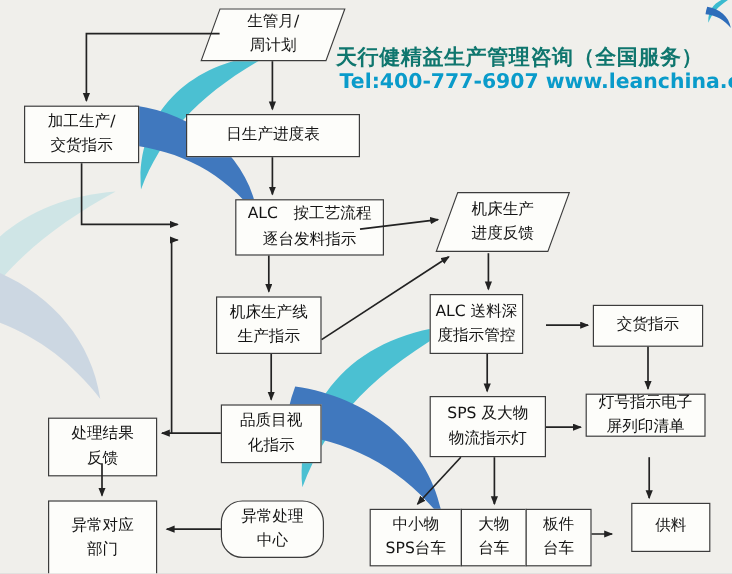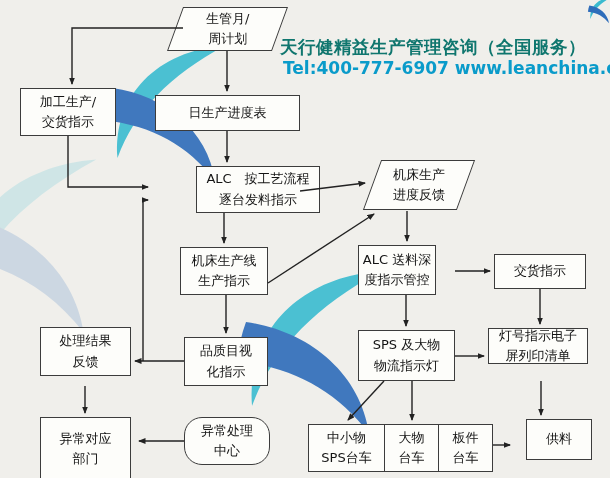--- a/index.html
+++ b/index.html
@@ -80,21 +80,21 @@
       <span>交货指示</span>
     </div>
   <div class="node" style="left:358px; top:330px; width:97px;  height:51px;">
       <span>SPS 及大物
 物流指示灯</span>
     </div>
   <div class="node" style="left:488px; top:328px; width:100px; height:36px;">
       <span>灯号指示电子
 屏列印清单</span>
     </div>
-  <div class="node" style="left:40px;  top:327px; width:91px;  height:49px;">
+  <div class="node" style="left:40px;  top:348px; width:91px;  height:49px;">
       <span>处理结果
 反馈</span>
     </div>
   <div class="node" style="left:184px; top:337px; width:84px;  height:49px;">
       <span>品质目视
 化指示</span>
     </div>
   <div class="node" style="left:40px;  top:417px; width:91px;  height:64px;justify-content:center;">
       <span>异常对应
 部门</span>

